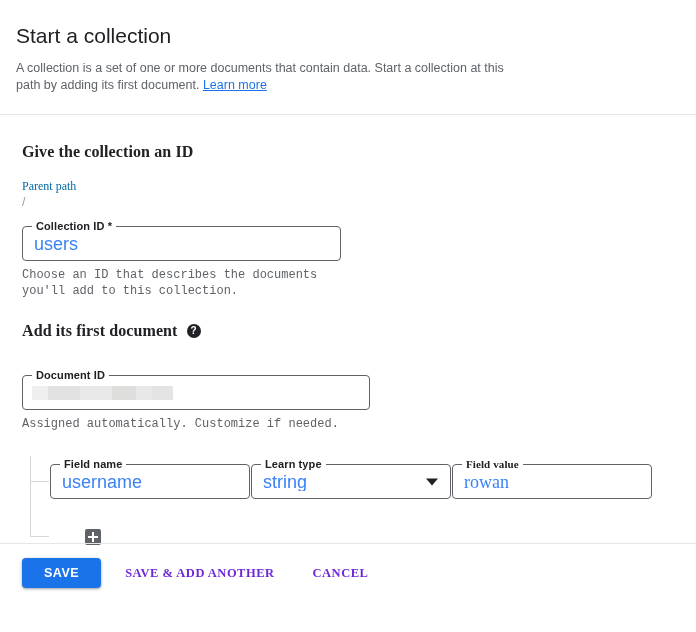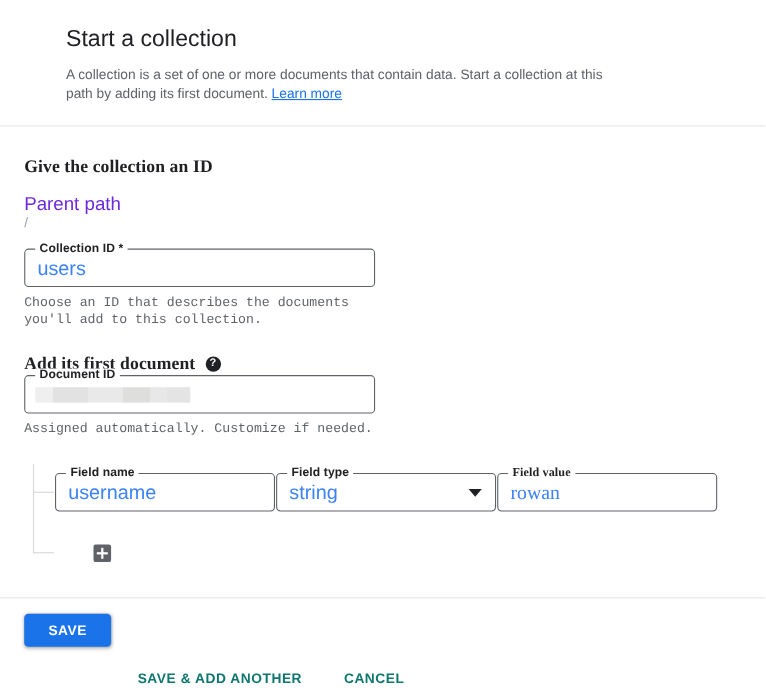--- a/index.html
+++ b/index.html
@@ -12,21 +12,20 @@
     color: #202124;
     overflow: hidden;
     position: relative;
   }
 
   
   .header-section {
     padding: 22px 22px 0 16px;
     height: 114px;
     position: relative;
-    margin-left: 44px;
   }
   .dialog-title {
     font-size: 21px;
     font-weight: 400;
     color: #202124;
     margin: 0;
     line-height: 28px;
     letter-spacing: 0px;
   }
   .dialog-desc {
@@ -79,23 +78,24 @@
     font-size: 10px;
     font-weight: 700;
     line-height: 14px;
     text-align: center;
     display: inline-block;
     cursor: pointer;
     font-family: "Liberation Sans", sans-serif;
   }
 
   .parent-path-label {
-    font-size: 17px;
-    color: #6d28d9;
+    font-size: 12px;
+    color: #0369a1;
     line-height: 16px;
+    font-family: Liberation Serif, serif;
   }
   .parent-path-value {
     font-size: 12.5px;
     color: #9aa0a6;
     line-height: 16px;
   }
 
   
   .mdc-field {
     position: relative;
@@ -249,27 +249,26 @@
     cursor: pointer;
     font-family: "Liberation Sans", sans-serif;
     box-shadow: 0 1px 2px rgba(60,64,67,0.3), 0 1px 3px 1px rgba(60,64,67,0.15);
   }
   .btn-text {
     height: 30px;
     padding: 0 14px;
     margin-left: 10px;
     border: none;
     background: transparent;
-    color: #0f766e;
+    color: #6d28d9;
     font-size: 12.5px;
     font-weight: 700;
     letter-spacing: 0.5px;
     cursor: pointer;
-    font-family: Liberation Sans, sans-serif;
-    margin-top: 44px;
+    font-family: Liberation Serif, serif;
   }
 </style>
 </head>
 <body>
 
 <div class="header-section">
   <h1 class="dialog-title">Start a collection</h1>
   <p class="dialog-desc"><span>A collection is a set of one or more documents that contain data. Start a collection at this path by adding its first document.</span> <span class="learn-more-link">Learn more</span></p>
 </div>
 <div class="divider divider-top"></div>
@@ -287,38 +286,38 @@
     <span class="notch-label">Collection ID *</span>
     <span class="field-value">users</span>
   </div>
   <div class="helper-text">Choose an ID that describes the documents you'll add to this collection.</div>
 
   <div class="heading-row" style="margin-top:22px;">
     <h2 class="section-heading">Add its first document</h2>
     <span class="help-icon">?</span>
   </div>
 
-  <div class="mdc-field" style="width:319px; margin-top:0;">
+  <div class="mdc-field" style="width:348px; margin-top:34px;">
     <span class="notch-label">Document ID</span>
     <span class="redacted"></span>
   </div>
   <div class="helper-text" style="max-width:320px;">Assigned automatically. Customize if needed.</div>
 
   <div class="fields-area">
     <div class="tree-vline"></div>
     <div class="tree-stub tree-stub-row"></div>
     <div class="tree-stub tree-stub-add"></div>
 
     <div class="field-row">
       <div class="mdc-field f-name">
         <span class="notch-label">Field name</span>
         <span class="field-value">username</span>
       </div>
       <div class="mdc-field f-type">
-        <span class="notch-label">Field type</span>
+        <span class="notch-label">Learn type</span>
         <span class="field-value">string</span>
         <span class="select-caret"></span>
       </div>
       <div class="mdc-field f-value">
         <span class="notch-label">Field value</span>
         <span class="field-value">rowan</span>
       </div>
     </div>
 
     <div class="add-field-button"></div>

